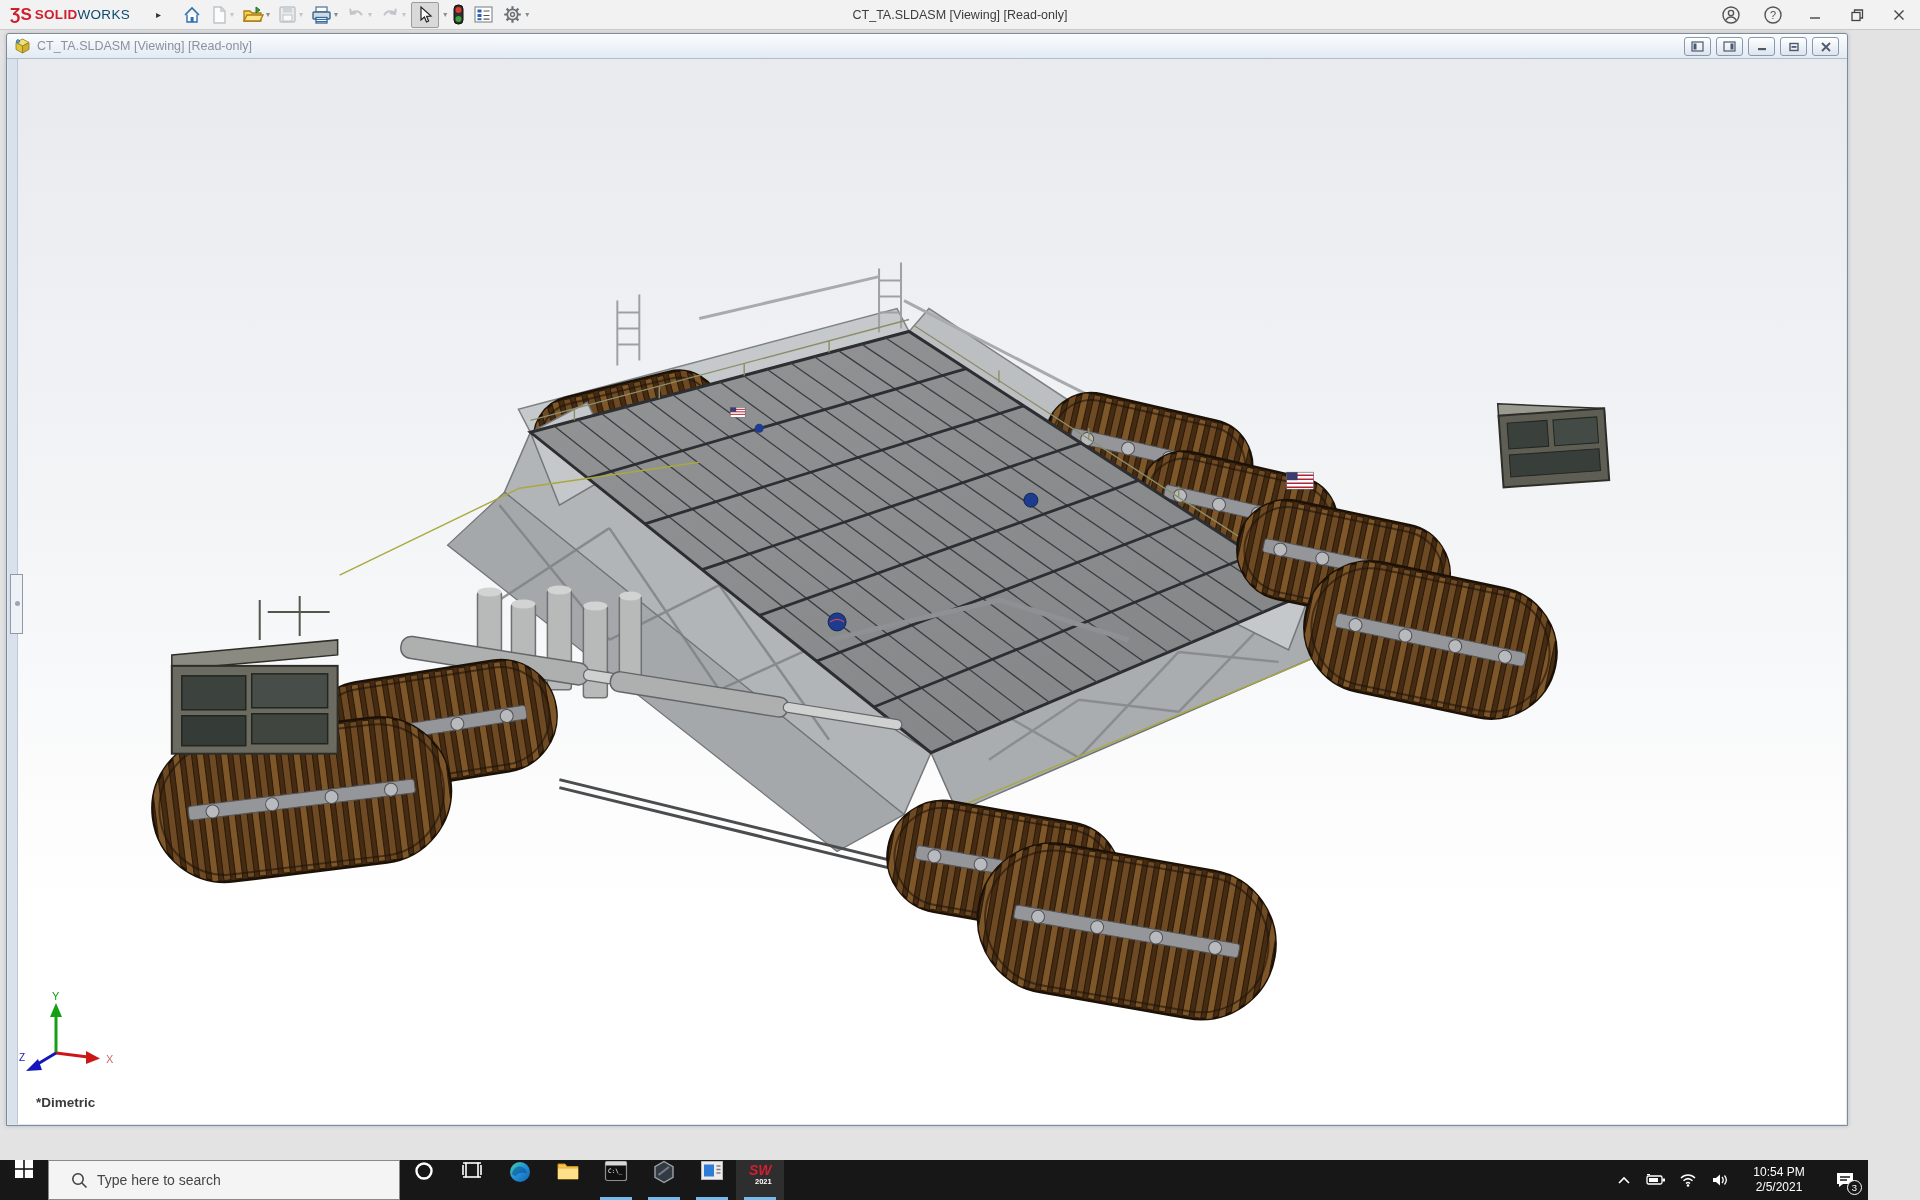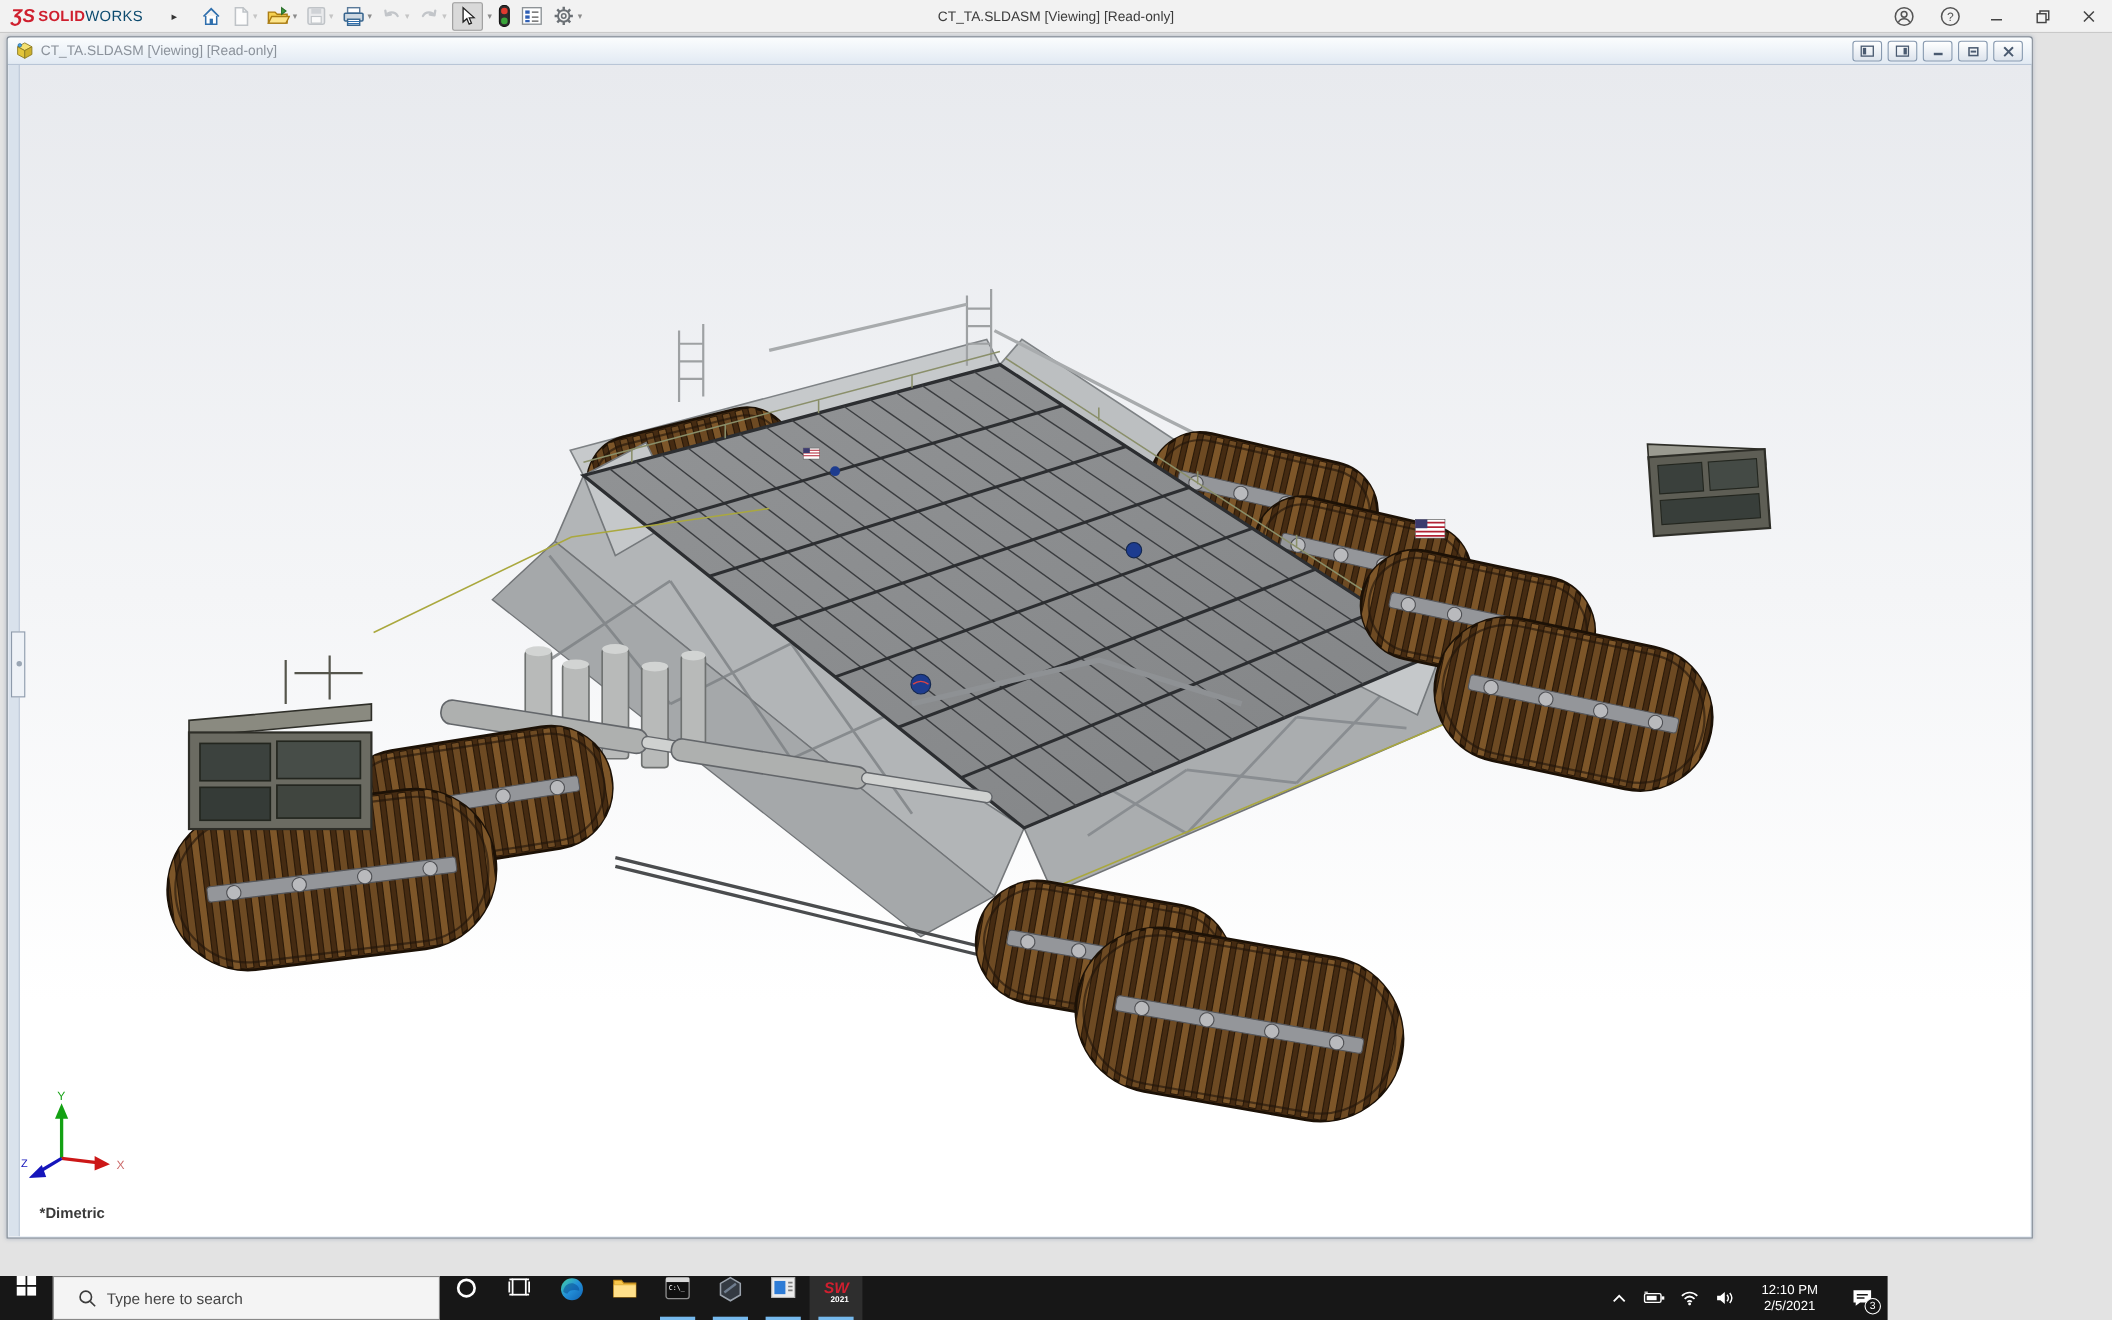--- a/index.html
+++ b/index.html
@@ -1,21 +1,21 @@
 <!DOCTYPE html>
 <html><head>
 <meta charset="utf-8">
 <style>
   * { box-sizing: border-box; margin:0; padding:0; }
   html,body { width:1920px; height:1200px; overflow:hidden; font-family:"Liberation Sans",sans-serif; background:#e3e3e3; }
 
   
   .app-titlebar { position:absolute; left:0; top:0; width:1920px; height:30px; background:#f2f2f2; display:flex; align-items:center; border-bottom:1px solid #c9c9c9; z-index:30; }
   .brand { display:flex; align-items:center; padding-left:10px; width:150px; }
-  .brand .glyph { color:#cf1f2e; font-weight:bold; font-style:italic; font-size:17px; margin-right:3px; }
+  .brand .glyph { color:#cf1f2e; font-weight:bold; font-size:17px; margin-right:3px; }
   .brand .bold { color:#cf1f2e; font-weight:bold; font-size:13.5px; letter-spacing:.3px; }
   .brand .light { color:#0c4a6e; font-weight:normal; font-size:13.5px; letter-spacing:.3px; }
   .flyout { color:#333; font-size:10px; margin-left:6px; }
   .toolbar { display:flex; align-items:center; gap:2px; margin-left:18px; }
   .tbtn { height:26px; display:flex; align-items:center; padding:0 3px; border-radius:2px; }
   .tbtn.pressed { background:#d9d9d9; border:1px solid #9b9b9b; }
   .dd { font-size:8px; color:#8b8b8b; margin-left:2px; }
   .dd.dis { color:#c5c5c5; }
   .app-title { position:absolute; left:0; right:0; top:0; height:30px; display:flex; align-items:center; justify-content:center; font-size:12.5px; color:#3c3c3c; pointer-events:none; }
   .win-controls { position:absolute; right:0; top:0; height:30px; display:flex; align-items:center; }
@@ -31,21 +31,21 @@
   
   .viewport { position:absolute; left:1px; top:25px; right:1px; bottom:1px; background:linear-gradient(#e8eaee 0%, #f4f5f7 45%, #ffffff 80%); overflow:hidden; }
   .pane-strip { position:absolute; left:0; top:0; bottom:0; width:10px; background:#d9e2ec; border-right:1px solid #bcc8d6; }
   .splitter { position:absolute; left:2px; top:515px; width:13px; height:60px; background:#eef2f7; border:1px solid #8d9aab; }
   .splitter .dot { position:absolute; left:3.5px; top:26px; width:5px; height:5px; border-radius:50%; background:#9aa6b4; }
   .model-svg { position:absolute; left:0; top:0; width:100%; height:100%; }
   .view-label { position:absolute; left:28px; bottom:14px; font-size:13.5px; font-weight:bold; color:#3a3a3a; }
   .triad { position:absolute; left:10px; bottom:48px; }
 
   
-  .taskbar { position:absolute; left:0; bottom:0; width:1716px; height:40px; background:#171717; display:flex; align-items:stretch; z-index:40; }
+  .taskbar { position:absolute; left:0; bottom:0; width:1868px; height:40px; background:#171717; display:flex; align-items:stretch; z-index:40; }
   .tk { display:flex; align-items:flex-start; justify-content:center; position:relative; }
   .start { width:48px; }
   .searchbox { width:352px; background:#f4f4f4; display:flex; align-items:center; padding:0 10px; border:1px solid #888; }
   .searchbox input { border:none; outline:none; background:transparent; font-size:14px; color:#333; width:280px; font-family:"Liberation Sans",sans-serif; }
   .searchbox input::placeholder { color:#454545; opacity:1; }
   .appbtn { width:48px; }
   .appbtn.active { background:rgba(255,255,255,.10); }
   .runbar { position:absolute; bottom:0; left:8px; right:8px; height:3px; background:#76b9ed; }
   .tray { margin-left:auto; display:flex; align-items:stretch; }
   .traybtn { width:32px; display:flex; align-items:center; justify-content:center; }
@@ -795,21 +795,21 @@
           <circle cx="9" cy="12.5" r="1.3" fill="#fff"></circle>
         </svg>
     </div>
     <div class="traybtn">
       <svg width="18" height="14" viewBox="0 0 18 14">
           <polygon points="2,5 5,5 9,1.5 9,12.5 5,9 2,9" fill="#fff"></polygon>
           <path d="M11 4 C12.5 5.8 12.5 8.2 11 10 M13.5 2.5 C16 5.5 16 8.5 13.5 11.5" fill="none" stroke="#fff" stroke-width="1.3"></path>
         </svg>
     </div>
     <div class="clock">
-      <span>12:10 PM</span>
+      <span>10:54 PM</span>
       <span>2/5/2021</span>
     </div>
     <div class="notif">
       <svg width="20" height="18" viewBox="0 0 20 18">
           <path d="M2 2 H18 V13 H8 L4 16 V13 H2 Z" fill="#fff"></path>
           <path d="M5 6 h10 M5 9 h7" stroke="#171717" stroke-width="1.3"></path>
         </svg>
       <div class="badge">3</div>
     </div>
   </div>

